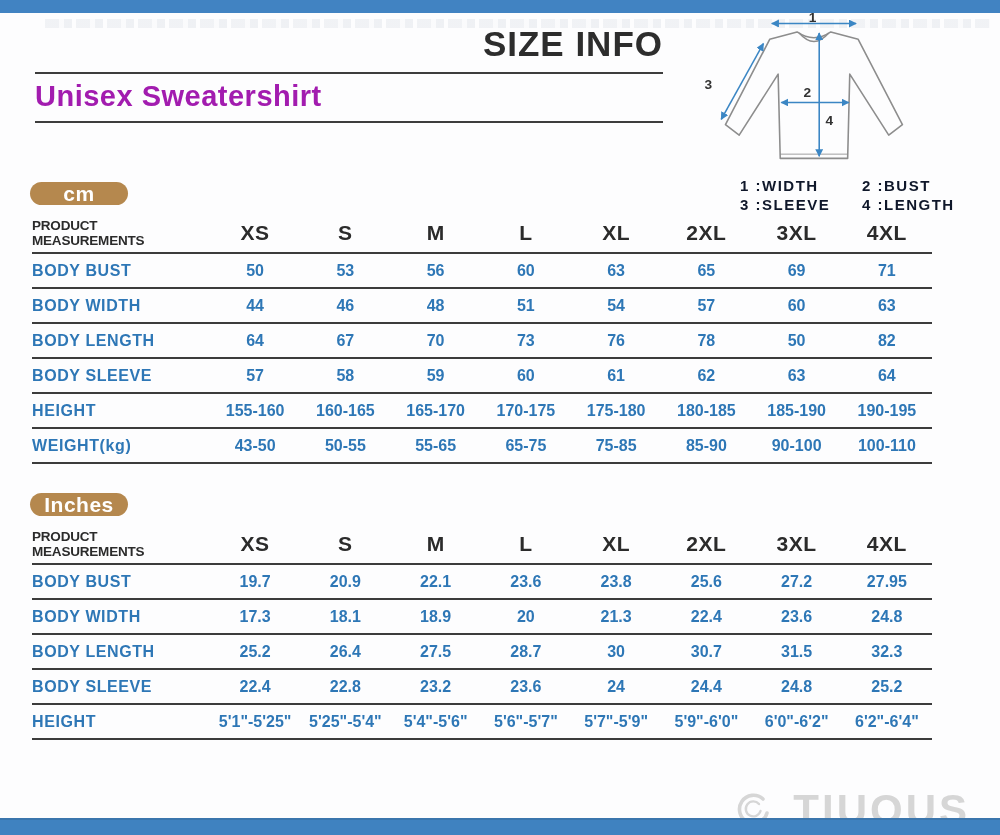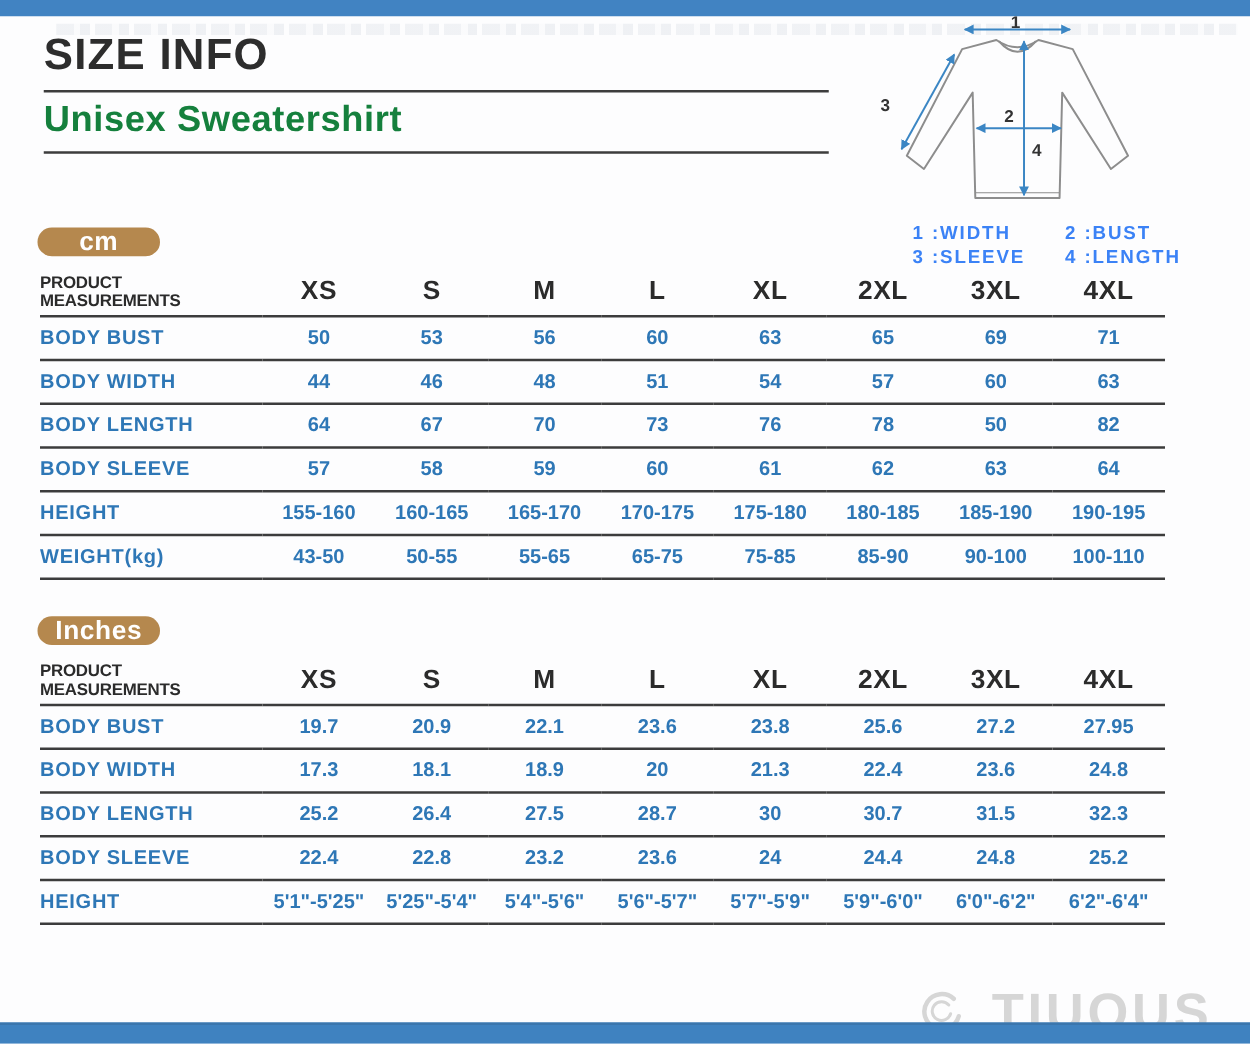--- a/index.html
+++ b/index.html
@@ -7,27 +7,27 @@
     width:1000px;height:835px;position:relative;overflow:hidden;
     background:#fdfdfe;
     font-family:"Liberation Sans",sans-serif;
   }
   .top-bar{position:absolute;top:0;left:0;width:1000px;height:13px;background:#4183c2;}
   .bottom-bar{position:absolute;bottom:0;left:0;width:1000px;height:15px;background:#3f82c0;border-top:2px solid #3b76ad;}
   .ghost-strip{position:absolute;top:19px;left:45px;width:945px;height:9px;opacity:.5;
     background:repeating-linear-gradient(90deg,rgba(140,155,175,.22) 0 14px,rgba(140,155,175,.05) 14px 19px,rgba(140,155,175,.25) 19px 27px,rgba(140,155,175,0) 27px 31px);}
 
   .title-block{position:absolute;left:35px;top:24px;width:628px;}
-  .title{margin:0;font-size:35px;font-weight:900;color:#2d2d2d;letter-spacing:1px;line-height:1.15;}
+  .title{margin:0;font-size:35px;font-weight:900;color:#2d2d2d;letter-spacing:1px;line-height:1.15;text-align:right;}
   .rule{height:2px;background:#3d3d3d;margin-top:8px;}
-  .subtitle{margin:7px 0 0 0;font-size:29px;font-weight:900;color:#15803d;letter-spacing:.5px;line-height:1.1;}
+  .subtitle{margin:7px 0 0 0;font-size:29px;font-weight:900;color:#a21caf;letter-spacing:.5px;line-height:1.1;}
 
   .diagram{position:absolute;left:700px;top:13px;width:285px;}
-  .legend{display:grid;grid-template-columns:122px auto;margin:2px 0 0 30px;row-gap:2px;
-    font-size:15px;font-weight:bold;color:#3b82f6;letter-spacing:1.5px;white-space:nowrap;}
+  .legend{display:grid;grid-template-columns:122px auto;margin:2px 0 0 40px;row-gap:2px;
+    font-size:15px;font-weight:bold;color:#0f172a;letter-spacing:1.5px;white-space:nowrap;}
 
   .badge{position:absolute;left:30px;width:98px;height:23px;background:#b5884e;border-radius:12px;
     color:#fff;font-weight:bold;font-size:21px;display:flex;align-items:center;justify-content:center;letter-spacing:.5px;}
   #badge-cm{top:182px;}
   #badge-inches{top:493px;}
 
   .size-table{position:absolute;left:32px;width:900px;border-collapse:collapse;table-layout:fixed;}
   #table-cm{top:214px;}
   #table-inches{top:525px;}
   .size-table th,.size-table td{border-bottom:2px solid #3c3c3c;text-align:center;padding:0;overflow:hidden;}

